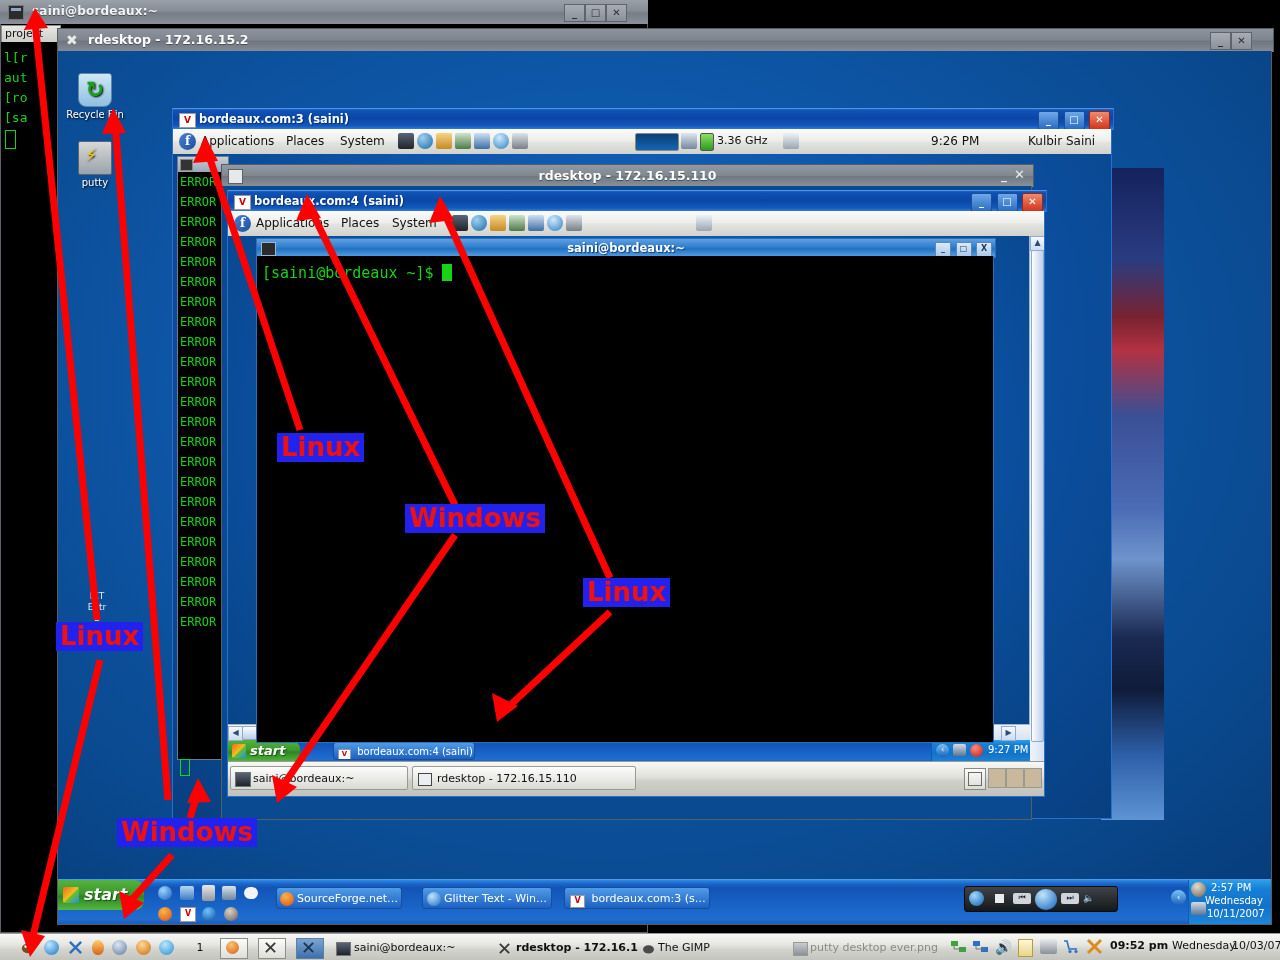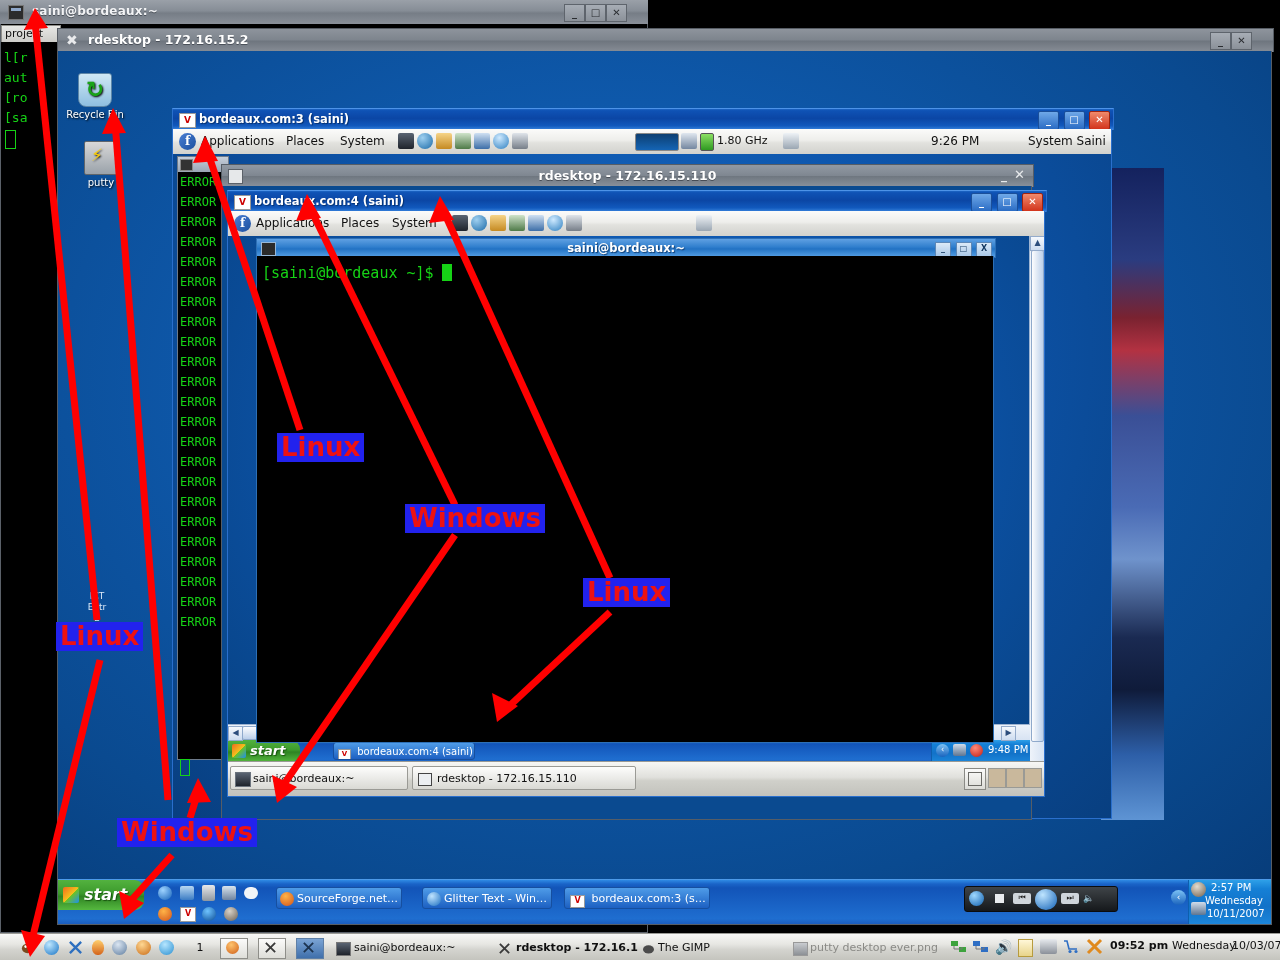--- a/index.html
+++ b/index.html
@@ -213,21 +213,21 @@
       <span class="winbtn" style="right:21px;top:3px">✕</span>
     </div>
     <div id="rd2-body">
       <div id="rd2-desk">
         <div id="xp-wall"></div>
 
         <div class="desk-ico" style="left:2px;top:22px">
           <span class="gl recycle"></span>
           <span>Recycle Bin</span>
         </div>
-        <div class="desk-ico" style="left:8px;top:90px">
+        <div class="desk-ico" style="left:2px;top:90px">
           <span class="gl putty"></span>
           <span>putty</span>
         </div>
 
         <div class="abs" style="left:22px;top:540px;width:34px;color:#dce9f8;font-size:9px;text-align:center;line-height:11px;">
           <div>ICT</div>
           <div>Entr</div>
           <div>2</div>
         </div>
       </div>
@@ -304,24 +304,24 @@
         <span class="gicon" style="left:225px;background:linear-gradient(#5a6472,#1f242c);"></span>
         <span class="gicon" style="left:244px;border-radius:50%;background:radial-gradient(circle at 35% 30%,#9fd0f0,#1a6aa8);"></span>
         <span class="gicon" style="left:263px;background:linear-gradient(#f6d488,#c58a22);"></span>
         <span class="gicon" style="left:282px;background:linear-gradient(#cfe3ca,#4e7a48);"></span>
         <span class="gicon" style="left:301px;background:linear-gradient(#cfe0f2,#3d6ea8);"></span>
         <span class="gicon" style="left:320px;border-radius:50%;background:radial-gradient(circle at 40% 30%,#cfeaff,#2d7fc0);"></span>
         <span class="gicon" style="left:339px;background:linear-gradient(#dfe4ea,#767e88);"></span>
         <span class="gicon" style="left:462px;width:42px;background:linear-gradient(#0d3f72,#1464b4);border:1px solid #888;"></span>
         <span class="gicon" style="left:508px;background:linear-gradient(#e0e7ef,#7487a0);"></span>
         <span class="gicon" style="left:527px;width:12px;background:linear-gradient(#8ce064,#2f9a21);border:1px solid #555;"></span>
-        <span class="abs" style="left:544px;top:5px;font-size:11px;color:#111;">1.80 GHz</span>
+        <span class="abs" style="left:544px;top:5px;font-size:11px;color:#111;">3.36 GHz</span>
         <span class="gicon" style="left:610px;background:linear-gradient(#eef2f6,#9aa6b2);"></span>
         <span class="gclock" style="left:758px">9:26 PM</span>
-        <span class="gclock" style="left:855px">System Saini</span>
+        <span class="gclock" style="left:855px">Kulbir Saini</span>
       </div>
 
       <div id="vnc3-desk"></div>
 
       <div id="peek-win">
         <span>saini@bordeaux:~</span>
         <span class="btns">
           <span class="b">_</span>
           <span class="b">□</span>
           <span class="b">✕</span>
@@ -410,21 +410,21 @@
           <span>start</span>
         </div>
         <div class="tbtn" style="left:105px;top:2px;width:142px;height:18px;line-height:17px;padding-left:4px;box-sizing:border-box;font-size:10px;">
           <span class="vncmini" style="width:11px;height:10px;line-height:9px;font-size:7px;">V</span>
           <span>bordeaux.com:4 (saini)</span>
         </div>
         <div class="tray" style="width:98px">
           <span class="abs" style="left:4px;top:4px;width:13px;height:13px;border-radius:50%;background:linear-gradient(#7cc2f5,#1a63bd);color:#fff;font-size:8px;text-align:center;line-height:12px;">‹</span>
           <span class="abs" style="left:21px;top:4px;width:13px;height:12px;background:linear-gradient(#d0dcea,#5f7691);border-radius:2px;"></span>
           <span class="abs" style="left:38px;top:4px;width:13px;height:13px;border-radius:50%;background:radial-gradient(circle at 40% 30%,#ff8a7a,#c01a10);"></span>
-          <span class="abs" style="left:56px;top:4px;color:#fff;font-size:10px;">9:48 PM</span>
+          <span class="abs" style="left:56px;top:4px;color:#fff;font-size:10px;">9:27 PM</span>
         </div>
       </div>
 
       <div class="abs" style="left:0;bottom:0;width:816px;height:34px;
            background:linear-gradient(to bottom,#f7f7f5,#e0e0dc 45%,#d0d0ca 55%,#c2c2bc);border-top:1px solid #9a9a95;">
         <div class="abs" style="left:2px;top:4px;width:178px;height:24px;
              background:linear-gradient(#fdfdfc,#d9d9d4);border:1px solid #9a9a95;border-radius:2px;
              font-size:11px;color:#111;line-height:23px;padding-left:22px;box-sizing:border-box;overflow:hidden;white-space:nowrap;">
           <span class="abs" style="left:4px;top:5px;width:14px;height:13px;background:linear-gradient(#5a6472,#1f242c);border:1px solid #6b737d;"></span>
           <span>saini@bordeaux:~</span>

